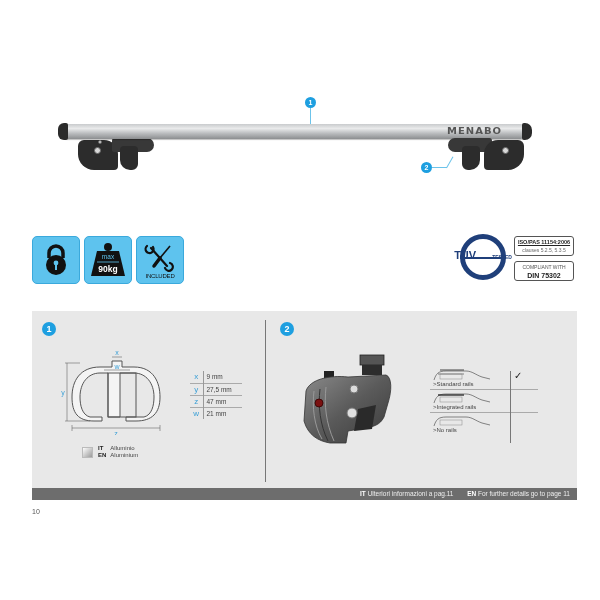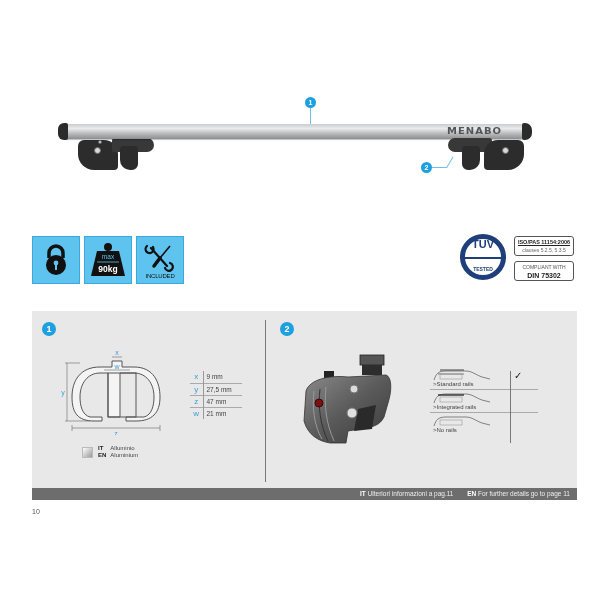--- a/index.html
+++ b/index.html
@@ -35,32 +35,32 @@
       position: absolute; width: 7px; height: 7px; border-radius: 50%; background: #d9d9d9; border: 1px solid #666;
     }
     .callout {
       position: absolute; width: 11px; height: 11px; border-radius: 50%;
       background: #1e9fe0; color: #fff; font-size: 7px; line-height: 11px; text-align: center; font-weight: bold;
     }
     .leader { position: absolute; background: #6cc3ea; }
 
     
     .feat {
-      position: absolute; top: 236px; width: 48px; height: 48px; border-radius: 0;
+      position: absolute; top: 236px; width: 48px; height: 48px; border-radius: 5px;
       background: #5ec3ee; border: 1px solid #3aa9dc;
       display: flex; align-items: center; justify-content: center; flex-direction: column;
     }
     .feat svg { display: block; }
     .feat .included { font-size: 6px; color: #111; margin-top: 1px; letter-spacing: -0.2px; }
 
     
     .tuv {
       position: absolute; left: 460px; top: 234px; width: 46px; height: 46px; border-radius: 50%;
       border: 5px solid #1f3f7a; background: #fff;
-      display: flex; flex-direction: column; align-items: center; justify-content: center; gap: 16px;
+      display: flex; flex-direction: row; align-items: center; justify-content: center; gap: 16px;
     }
     .tuv-band { position: absolute; left: -5px; right: -5px; top: 18px; height: 2px; background: #1f3f7a; }
     .tuv .t1 { font-size: 11px; font-weight: bold; color: #1f3f7a; line-height: 11px; margin-top: -3px; }
     .tuv .t2 { font-size: 5px; color: #1f3f7a; line-height: 7px; font-weight: bold; }
     .cert-box {
       position: absolute; left: 514px; width: 60px; border: 1px solid #555; border-radius: 3px;
       text-align: center; background: #fff;
     }
     .cert-box.a { top: 236px; height: 20px; }
     .cert-box.b { top: 261px; height: 20px; }

